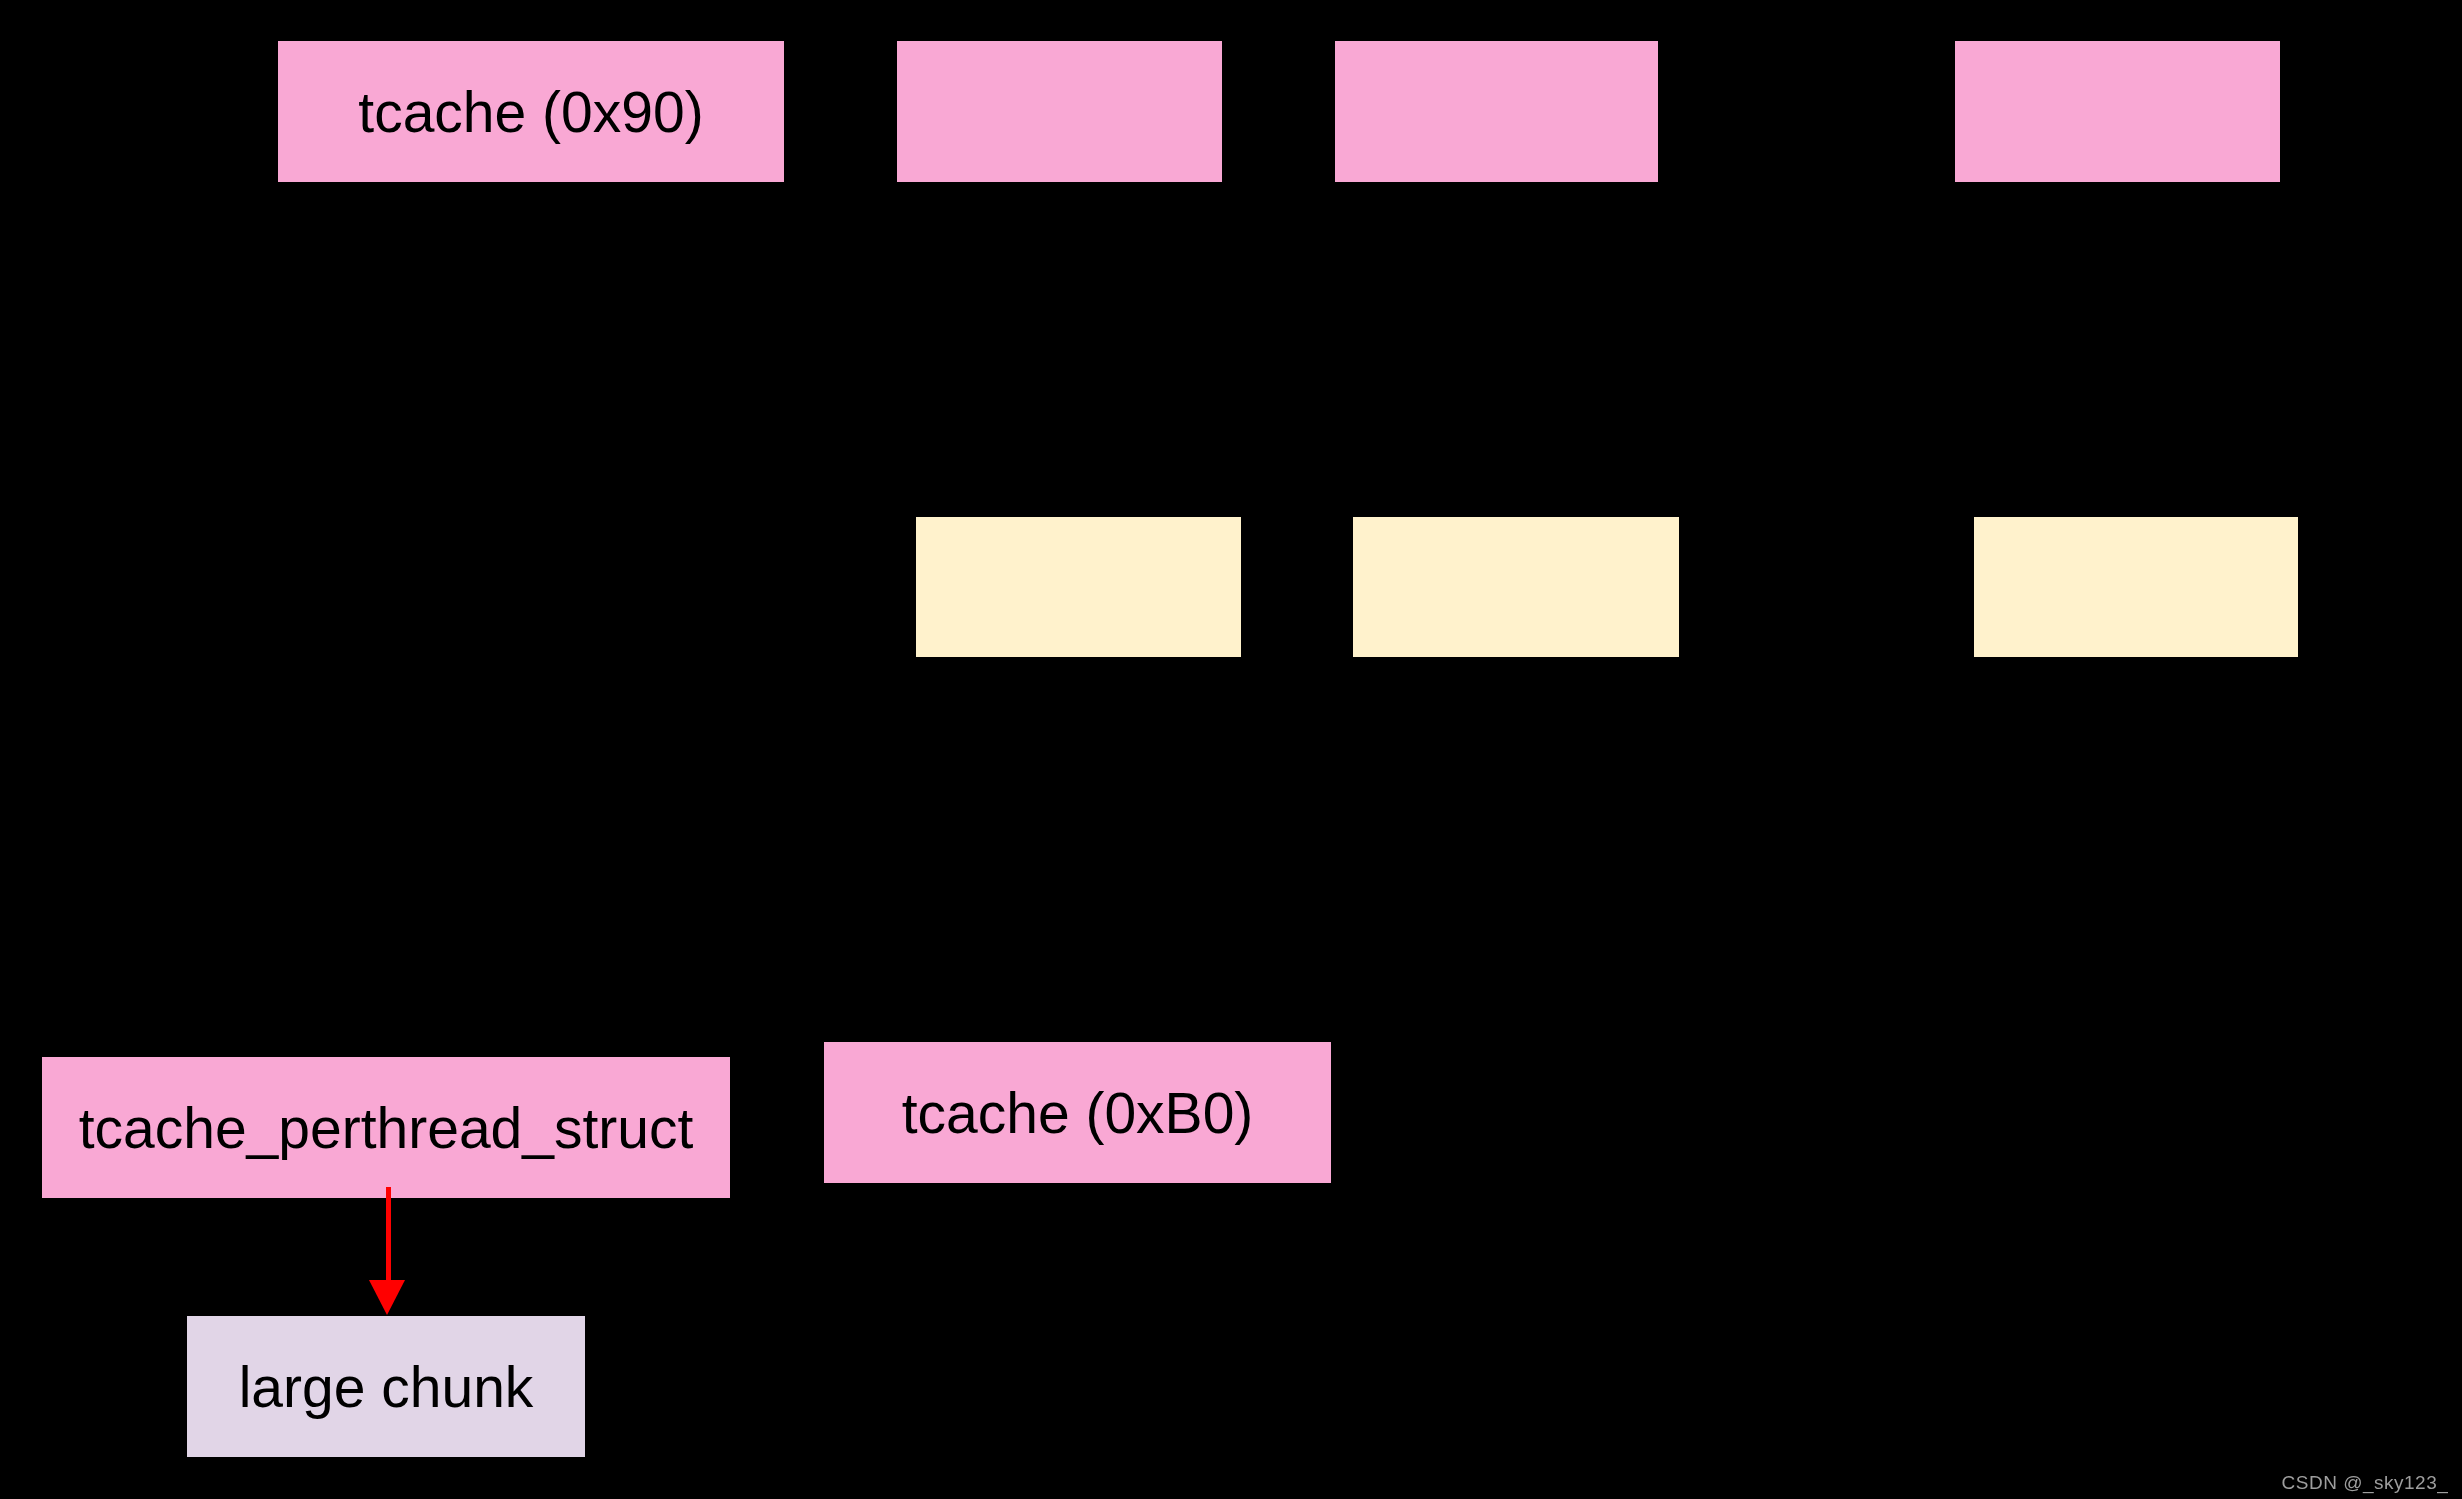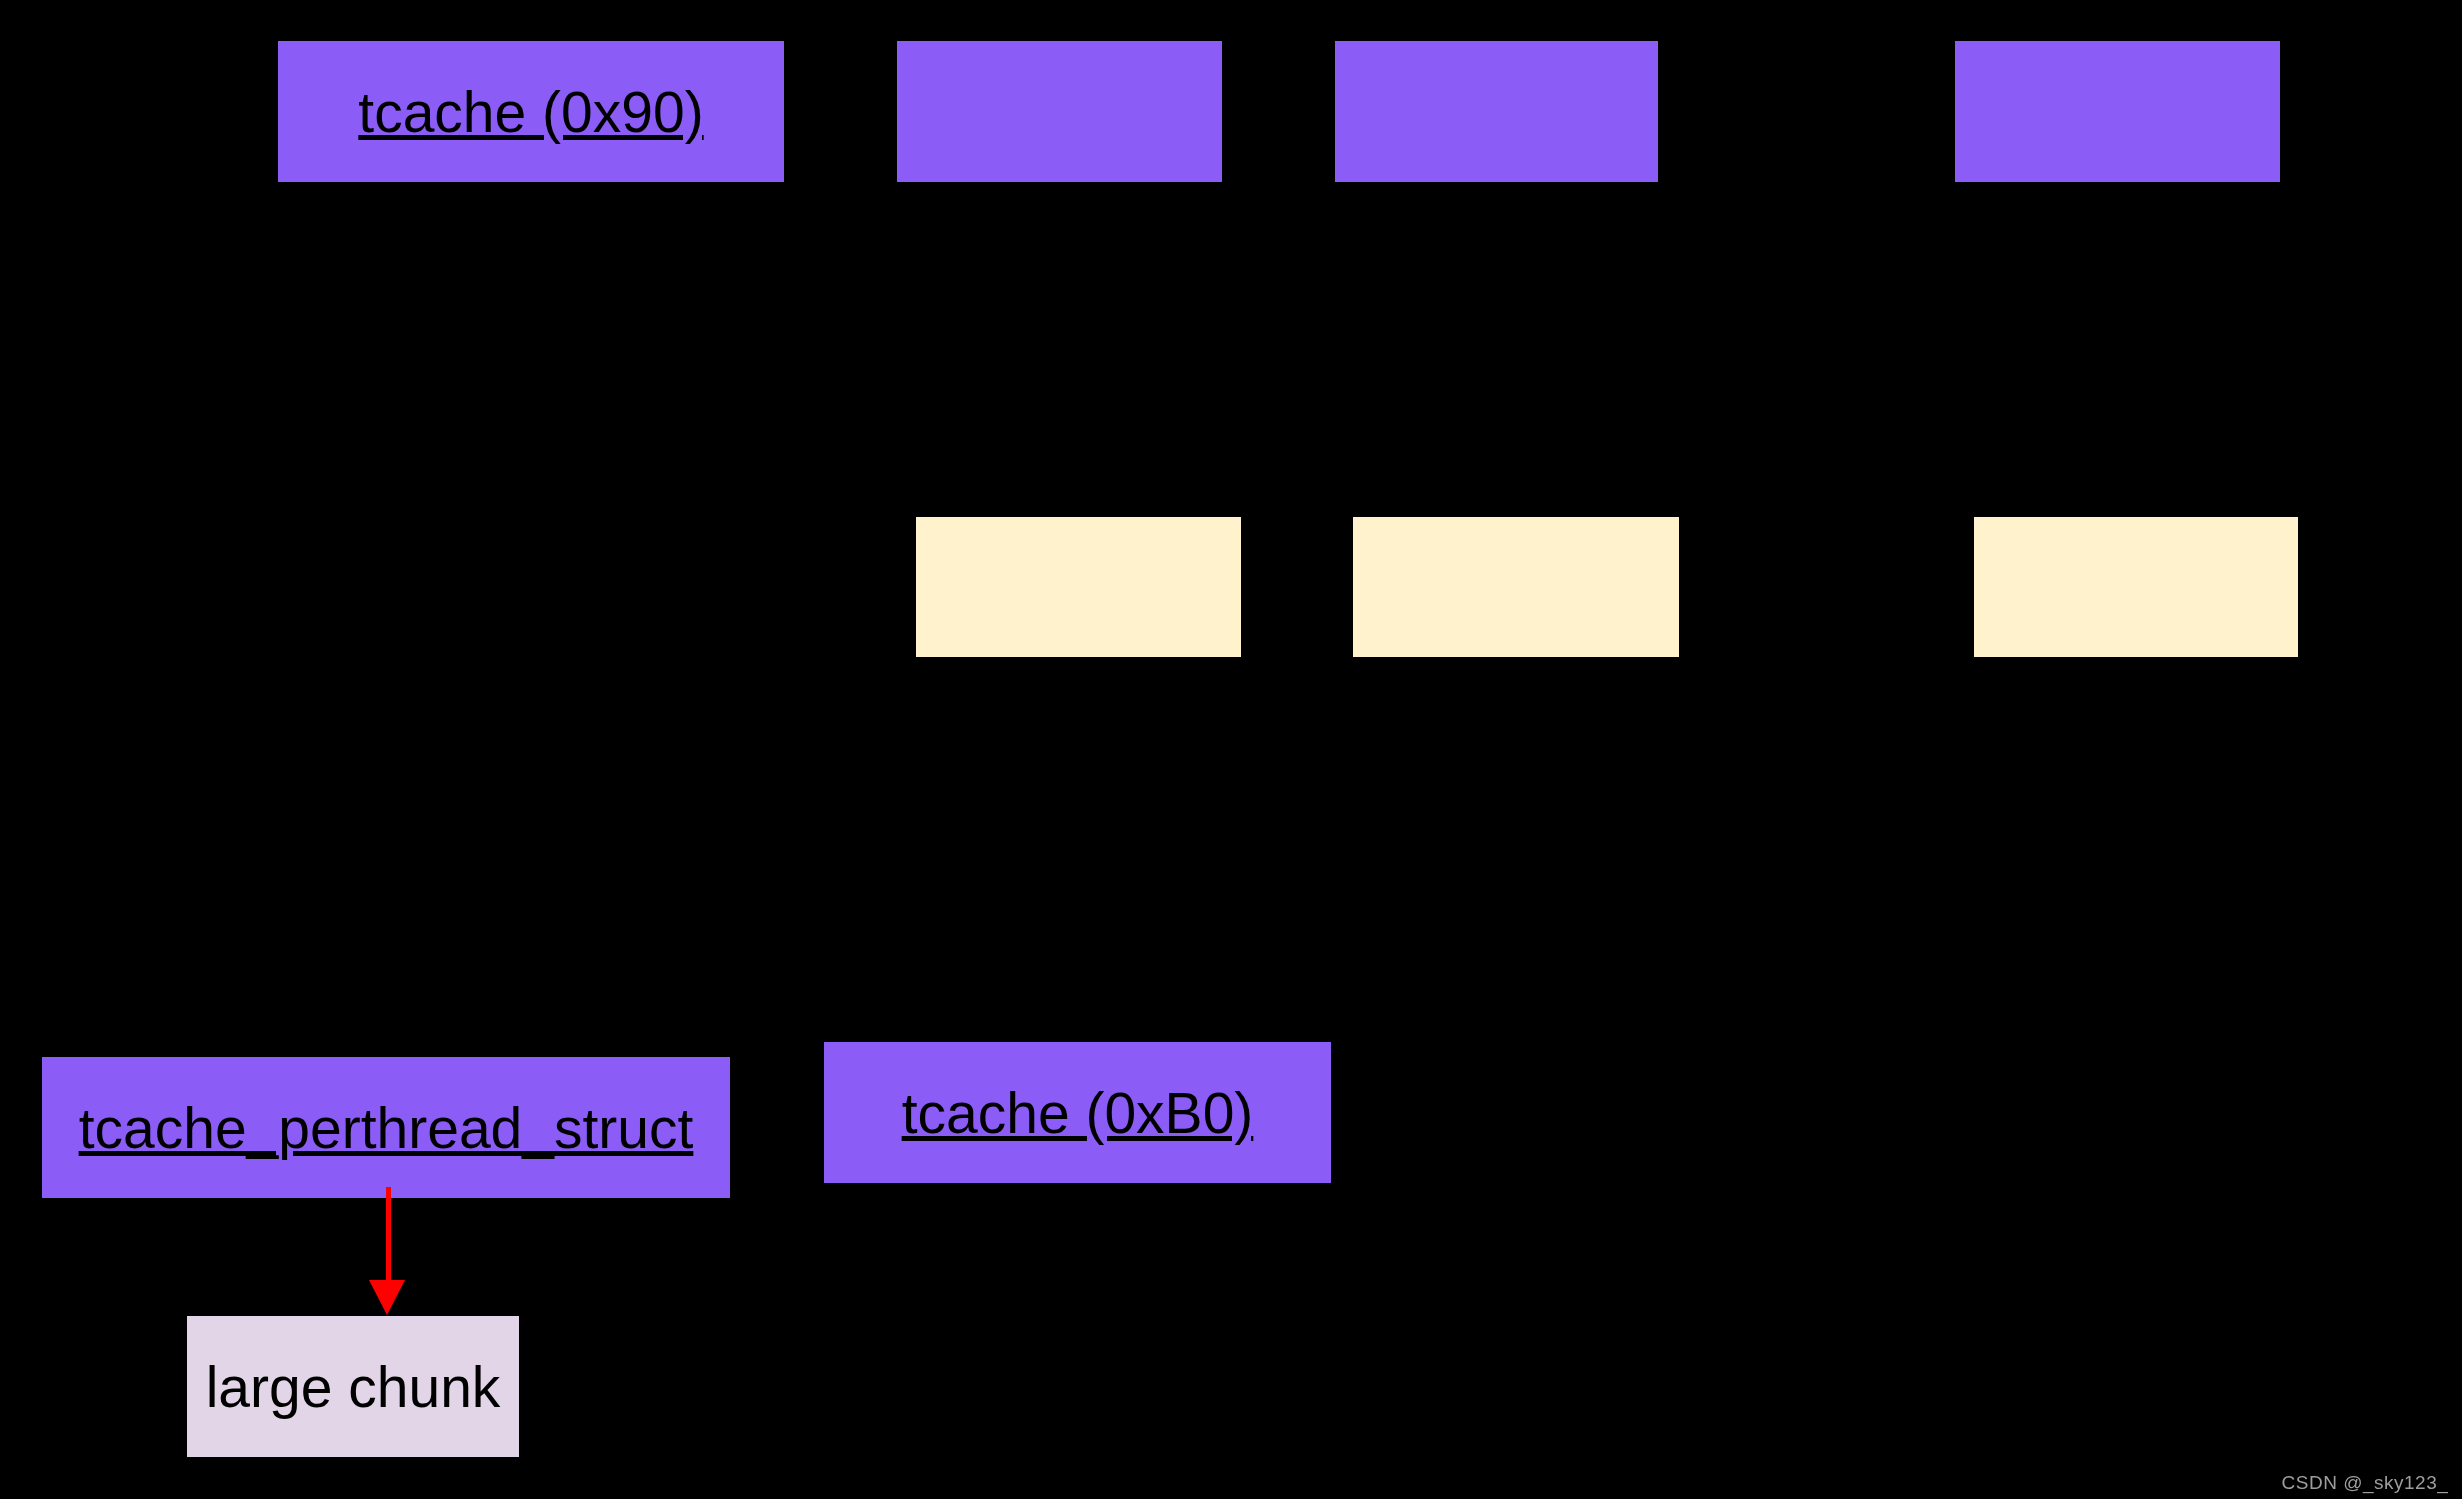--- a/index.html
+++ b/index.html
@@ -17,42 +17,42 @@
   }
   .box {
     position: absolute;
     display: flex;
     align-items: center;
     justify-content: center;
     font-size: 57px;
     color: #000000;
     white-space: nowrap;
   }
-  .green  { background: #8b5cf6; text-decoration: underline; }
+  .green  { background: #f9a8d4; }
   .yellow { background: #fff2cc; }
   .purple { background: #e1d5e7; }
 
   
   #t90-head { left: 278px;  top: 41px;  width: 506px; height: 141px; }
   #t90-c1   { left: 897px;  top: 41px;  width: 325px; height: 141px; }
   #t90-c2   { left: 1335px; top: 41px;  width: 323px; height: 141px; }
   #t90-c3   { left: 1955px; top: 41px;  width: 325px; height: 141px; }
 
   
   #sb-head  { left: 295px;  top: 517px; width: 510px; height: 140px; }
   #sb-c1    { left: 916px; top: 517px; width: 325px; height: 140px; }
   #sb-c2    { left: 1353px; top: 517px; width: 326px; height: 140px; }
   #sb-c3    { left: 1974px; top: 517px; width: 324px; height: 140px; }
 
   
   #tps      { left: 42px;   top: 1042px; width: 688px; height: 141px; margin-top: 15px; }
   #t0xb0    { left: 824px;  top: 1042px; width: 507px; height: 141px; }
 
   
-  #large    { left: 187px;  top: 1316px; width: 332px; height: 141px; text-align: center; }
+  #large    { left: 187px;  top: 1316px; width: 398px; height: 141px; text-align: center; }
 
   
   .arrow-line {
     position: absolute;
     left: 386px;
     top: 1187px;
     width: 4.6px;
     height: 95px;
     background: #ff0000;
   }

